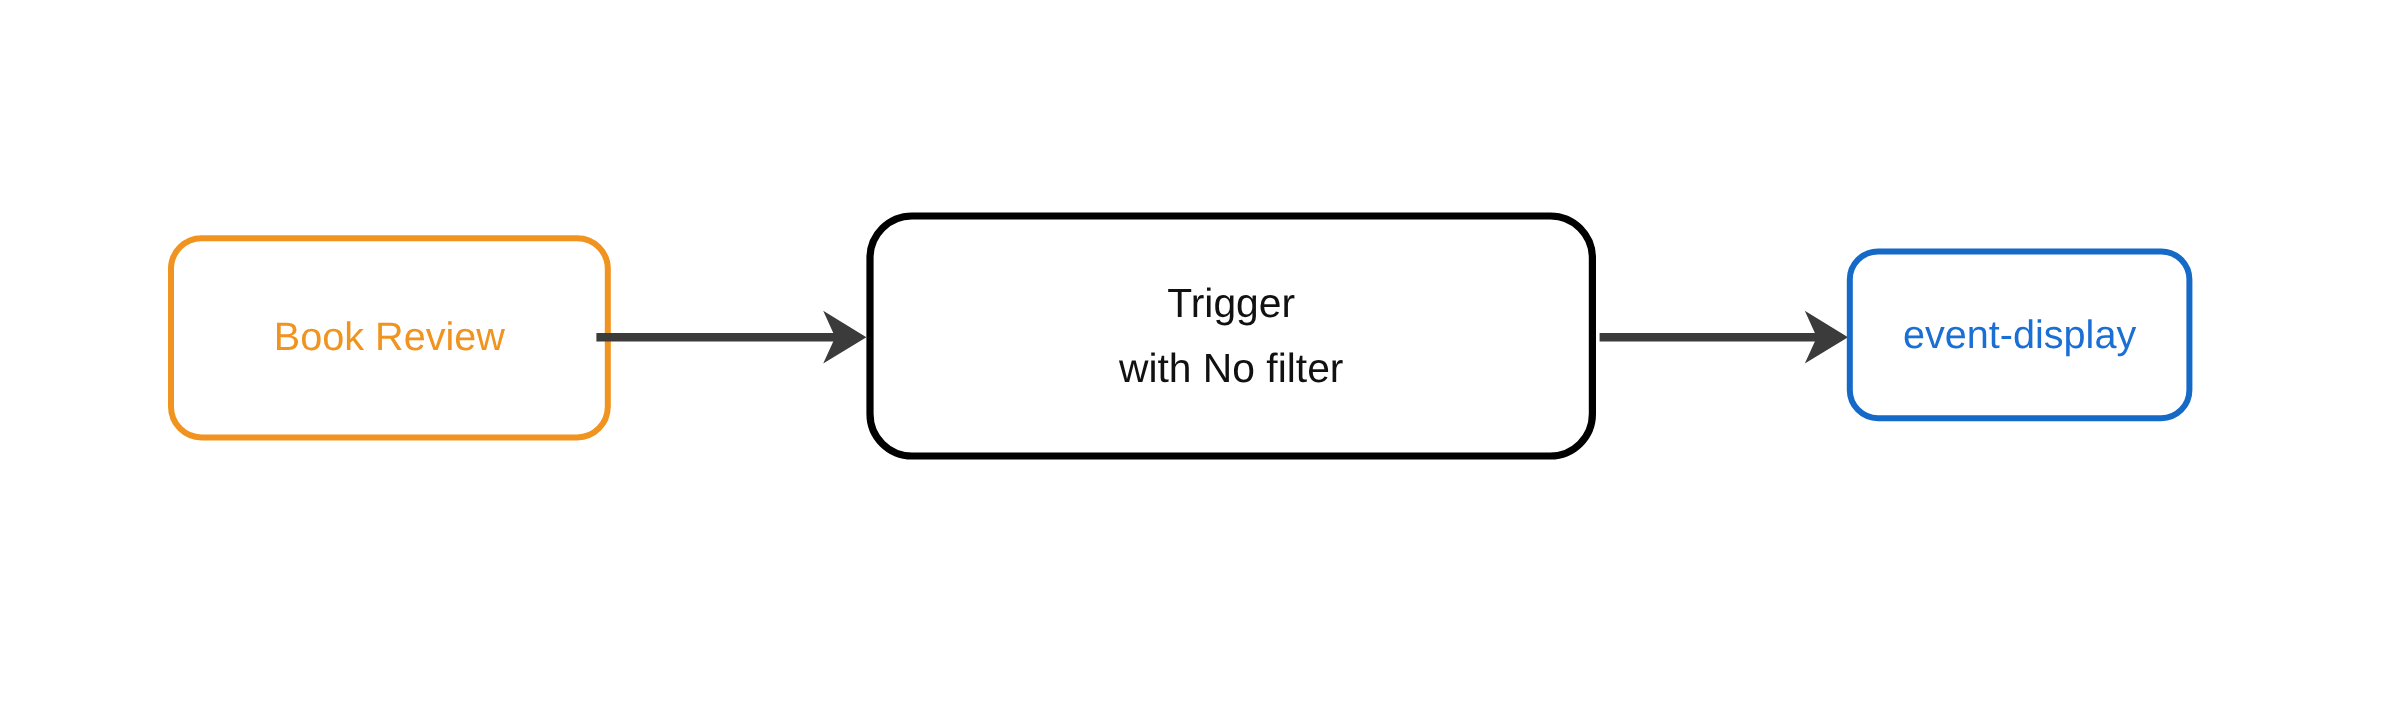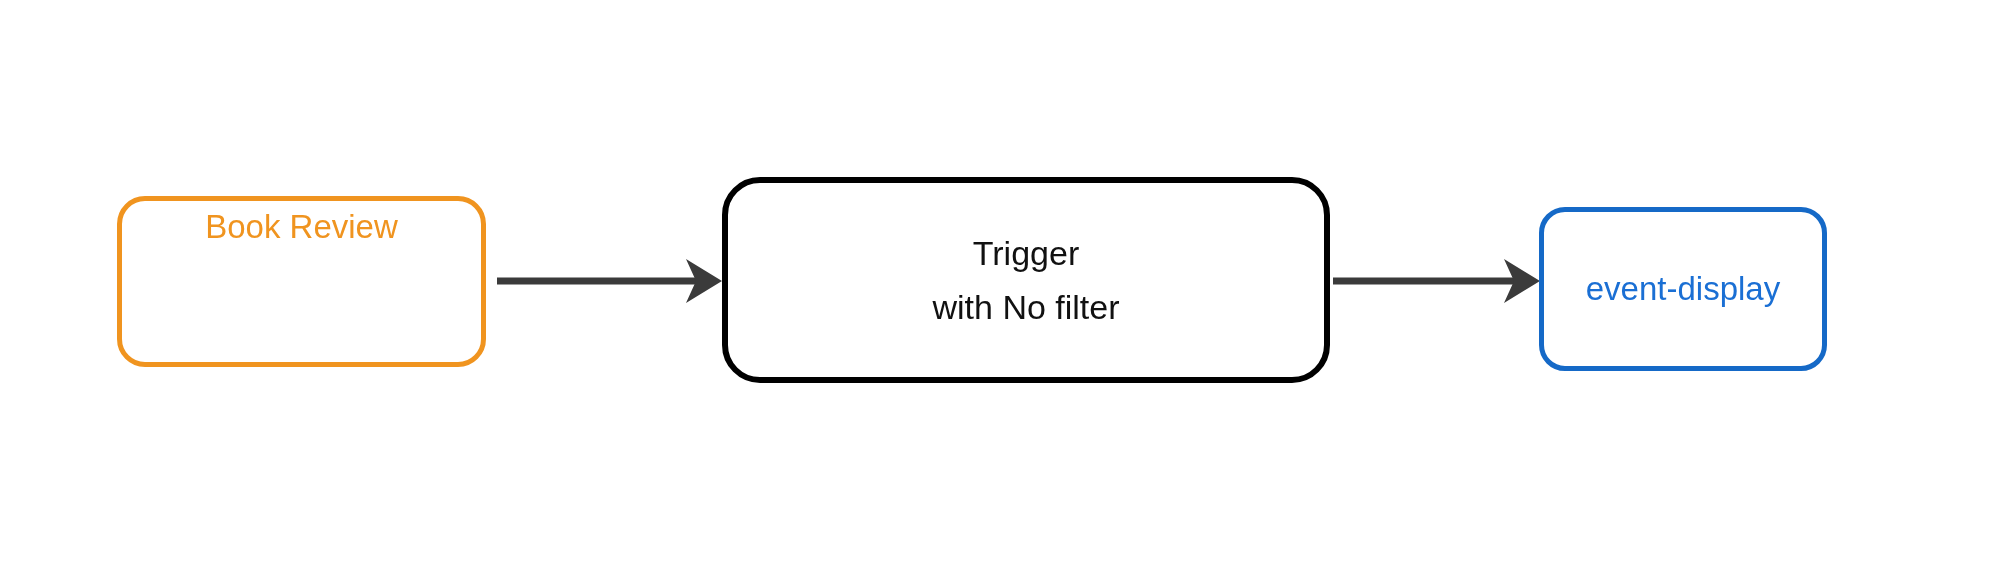--- a/index.html
+++ b/index.html
@@ -23,47 +23,46 @@
     flex-direction: column;
     align-items: center;
     justify-content: center;
     text-align: center;
   }
   .node .line {
     display: block;
     white-space: nowrap;
   }
   .node-broker {
-    left: 117px;
+    left: 140px;
     top: 196px;
     width: 369px;
     height: 171px;
     border: 5px solid var(--book-review-broker-border, #f0941f);
     border-radius: 28px;
     color: var(--book-review-broker-text, #f0941f);
     font-size: 33px;
     line-height: 1.6;
-    justify-content: space-between;
   }
   .node-trigger {
     left: 722px;
     top: 177px;
     width: 608px;
     height: 206px;
     border: 6px solid var(--trigger-border, #000000);
     border-radius: 38px;
     color: var(--trigger-text, #111111);
     font-size: 34px;
     line-height: 1.6;
   }
   .node-display {
     left: 1539px;
     top: 207px;
     width: 288px;
-    height: 164px;
+    height: 144px;
     border: 5px solid var(--event-display-border, #1569c7);
     border-radius: 26px;
     color: var(--event-display-text, #1a6fd4);
     font-size: 33px;
     line-height: 1.4;
   }
   .arrow {
     position: absolute;
     top: 256px;
     height: 50px;

